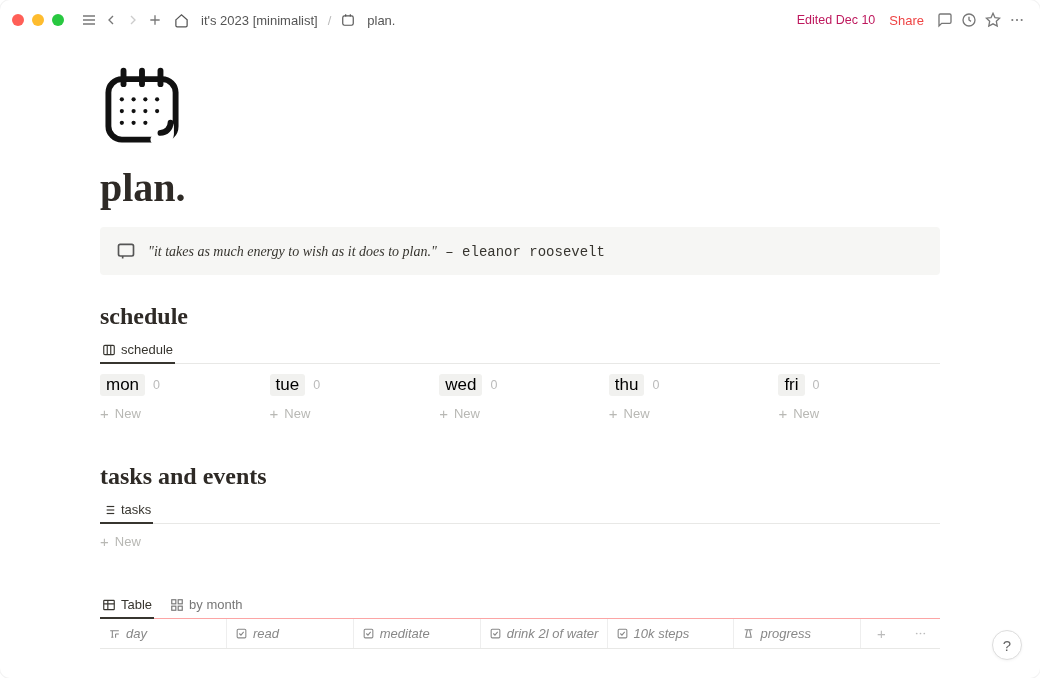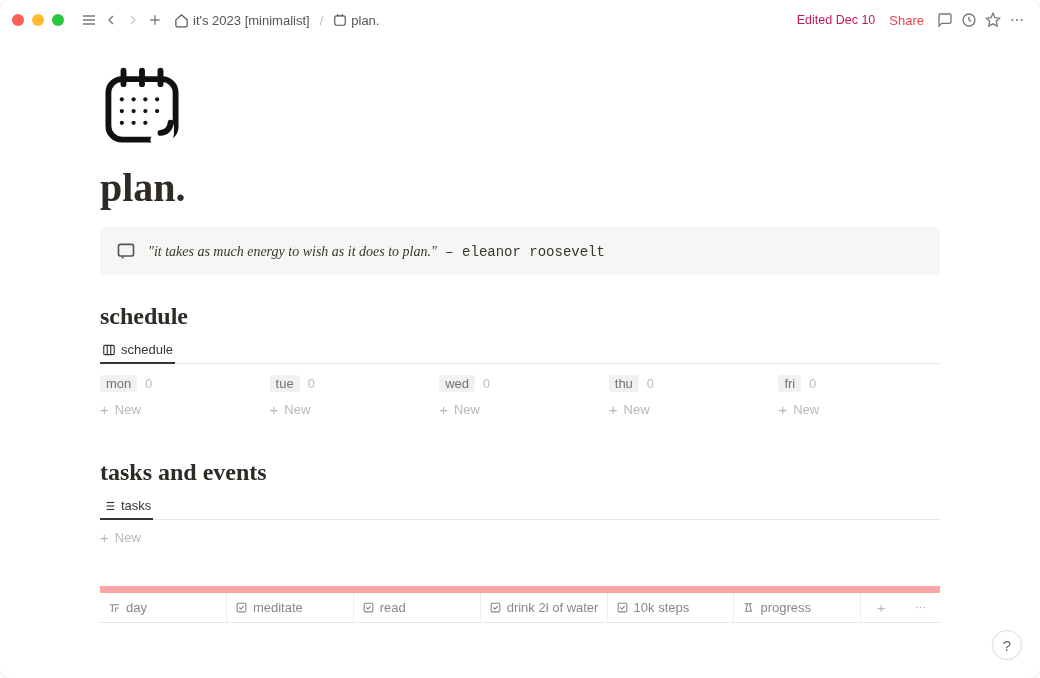--- a/index.html
+++ b/index.html
@@ -24,21 +24,21 @@
     color: #888;
   }
   .traffic { display: flex; gap: 8px; margin-right: 14px; }
   .tdot { width: 12px; height: 12px; border-radius: 50%; }
   .tdot.r { background: #ff5f57; }
   .tdot.y { background: #febc2e; }
   .tdot.g { background: #28c840; }
   .top-icn { width: 22px; height: 22px; display: flex; align-items: center; justify-content: center; color: #777; border-radius: 4px; cursor: pointer; }
   .top-icn svg { width: 16px; height: 16px; }
   .breadcrumbs { display: flex; align-items: center; gap: 6px; margin-left: 4px; color: #555; }
-  .crumb { display: flex; align-items: center; gap: 4px; cursor: pointer; padding: 2px 4px; border-radius: 4px; text-align: right; }
+  .crumb { display: flex; align-items: center; gap: 12px; cursor: pointer; padding: 2px 4px; border-radius: 4px; text-align: right; }
   .crumb-sep { color: #bbb; }
   .spacer { flex: 1; }
   .edited { color: #be185d; margin-right: 8px; font-size: 12.5px;}
   .share { color: #ef4444; margin-right: 4px; cursor: pointer; padding: 4px 6px; border-radius: 4px; }
   .right-icns { display: flex; align-items: center; gap: 2px; }
   
   
   .content { padding: 24px 100px 0 100px; height: calc(100% - 40px); overflow: hidden;}
   .page-icon { margin-bottom: 12px; }
   .page-icon svg { width: 84px; height: 84px; }
@@ -56,30 +56,30 @@
   .db-tabs { display: flex; align-items: center; gap: 14px; border-bottom: 1px solid #e8e8e6; font-size: 13px; }
   .db-tab { display: flex; align-items: center; gap: 5px; padding: 6px 2px; color: #777; cursor: pointer; position: relative; }
   .db-tab.active { color: #37352f; font-weight: 500; }
   .db-tab.active::after { content:""; position:absolute; left:0; right:0; bottom:-1px; height:2px; background:#37352f; }
   .db-tab svg { width: 14px; height: 14px; }
   
   
   .board { display: flex; gap: 8px; margin-top: 10px; }
   .col { flex: 1; min-width: 0; }
   .col-head { display: inline-flex; align-items: center; gap: 8px; font-size: 13px; margin-bottom: 8px; }
-  .col-head .tag { background: #f1f1ef; padding: 1px 6px; border-radius: 3px; color: #737373; font-size: 13px; }
+  .col-head .tag { background: #f1f1ef; padding: 1px 6px; border-radius: 3px; color: #000000; font-size: 17px; }
   .col-head .count { color: #bbb; font-size: 12.5px; }
   .new-btn { display: flex; align-items: center; gap: 6px; color: #b8b8b4; font-size: 13px; cursor: pointer; padding: 2px 0; }
   .plus { font-size: 15px; line-height: 1; }
   
   
   .list-new { margin-top: 8px; }
   
   
-  .htable { display: flex; align-items: center; border-top: 7px solid #fca5a5; border-bottom: 1px solid #e8e8e6; margin-top: -1px; }
+  .htable { display: flex; align-items: center; border-top: 1px solid #fca5a5; border-bottom: 1px solid #e8e8e6; margin-top: -1px; font-style: italic; }
   .hcol { display: flex; align-items: center; gap: 5px; padding: 7px 8px; font-size: 13px; color: #888; border-right: 1px solid #eee; }
   .hcol svg { width: 13px; height: 13px; flex-shrink:0;}
   .hcol.day { width: 130px; }
   .hcol.chk { width: 130px; }
   .hcol.prog { width: 130px; }
   .hcol.add { width: 40px; justify-content: center; border-right: none; color:#bbb;}
   .hcol.more { width: 40px; justify-content: center; border-right: none; color:#bbb;}
   
   .help-btn {
     position: absolute; bottom: 18px; right: 18px;
@@ -285,40 +285,59 @@
       <span>tasks</span>
     </div>
   </div>
   <div class="new-btn list-new">
       <span class="plus">+</span>
       <span>New</span>
     </div>
 
   <div class="section-gap"></div>
 
+  <div class="db-tabs">
+    <div class="db-tab active">
+      <svg viewBox="0 0 24 24" fill="none" stroke="currentColor" stroke-width="2">
+          <rect x="3" y="4" width="18" height="16" rx="1"></rect>
+          <line x1="3" y1="10" x2="21" y2="10"></line>
+          <line x1="10" y1="4" x2="10" y2="20"></line>
+        </svg>
+      <span>Table</span>
+    </div>
+    <div class="db-tab">
+      <svg viewBox="0 0 24 24" fill="none" stroke="currentColor" stroke-width="2">
+          <rect x="3" y="3" width="7" height="7"></rect>
+          <rect x="14" y="3" width="7" height="7"></rect>
+          <rect x="3" y="14" width="7" height="7"></rect>
+          <rect x="14" y="14" width="7" height="7"></rect>
+        </svg>
+      <span>by month</span>
+    </div>
+  </div>
   <div class="htable">
     <div class="hcol day">
       <svg viewBox="0 0 24 24" fill="none" stroke="currentColor" stroke-width="2">
           <path d="M4 7h16M8 7v12M6 19h4M14 13h6M14 13v6M13 19h2"></path>
         </svg>
       <span>day</span>
     </div>
     <div class="hcol chk">
       <svg viewBox="0 0 24 24" fill="none" stroke="currentColor" stroke-width="2">
           <rect x="4" y="4" width="16" height="16" rx="2"></rect>
           <polyline points="8 12 11 15 16 9"></polyline>
         </svg>
-      <span>meditate</span>
+      <span>read</span>
     </div>
     <div class="hcol chk">
       <svg viewBox="0 0 24 24" fill="none" stroke="currentColor" stroke-width="2">
           <rect x="4" y="4" width="16" height="16" rx="2"></rect>
           <polyline points="8 12 11 15 16 9"></polyline>
         </svg>
-      <span>read</span>
+      <span>meditate</span>
     </div>
     <div class="hcol chk">
       <svg viewBox="0 0 24 24" fill="none" stroke="currentColor" stroke-width="2">
           <rect x="4" y="4" width="16" height="16" rx="2"></rect>
           <polyline points="8 12 11 15 16 9"></polyline>
         </svg>
       <span>drink 2l of water</span>
     </div>
     <div class="hcol chk">
       <svg viewBox="0 0 24 24" fill="none" stroke="currentColor" stroke-width="2">

